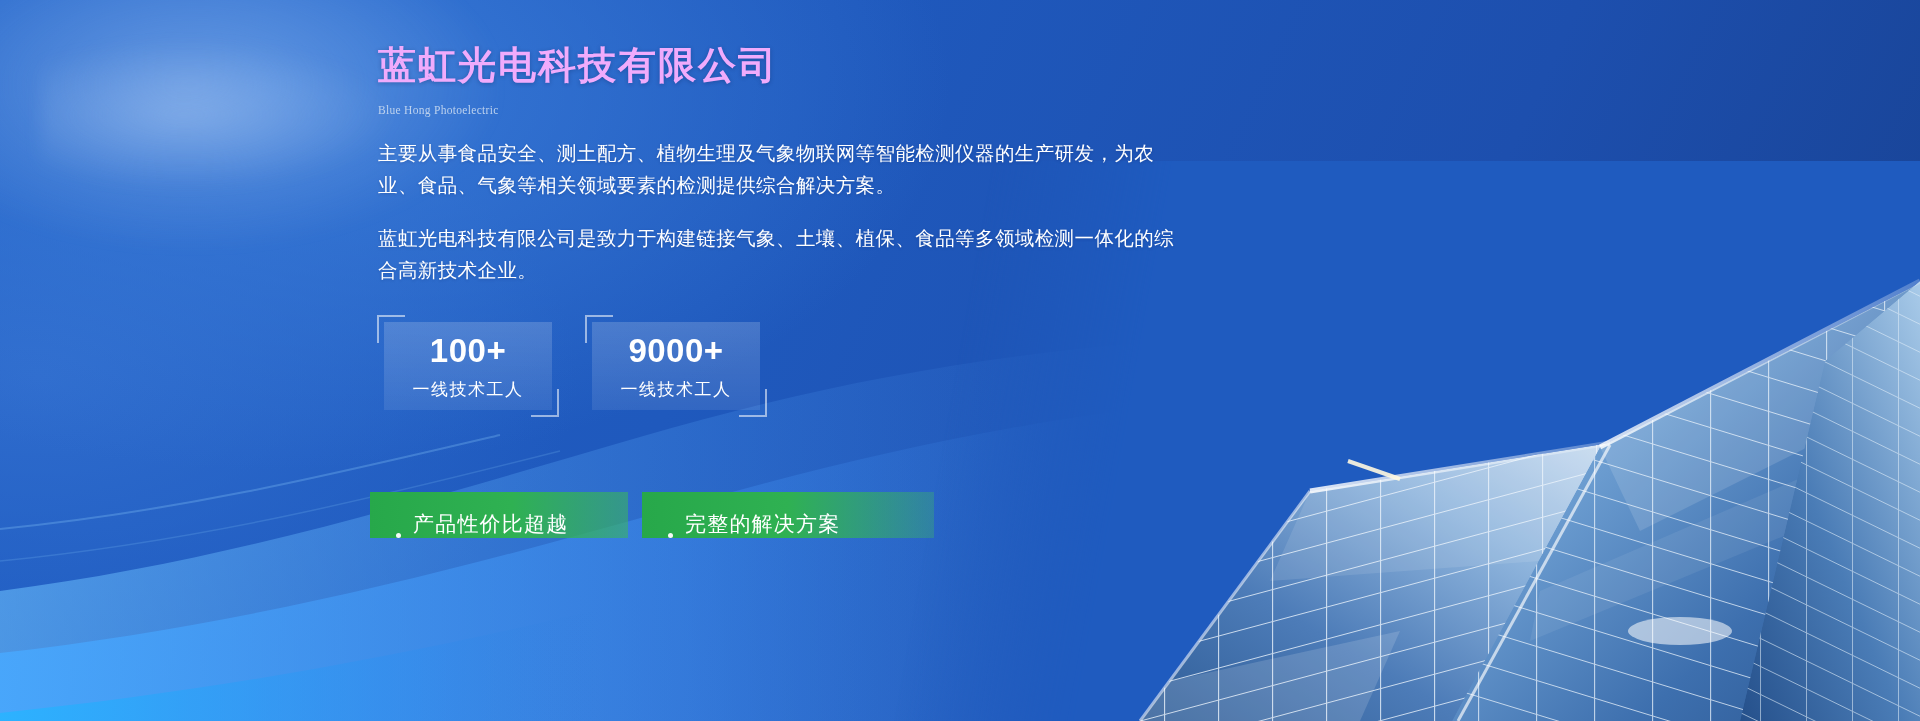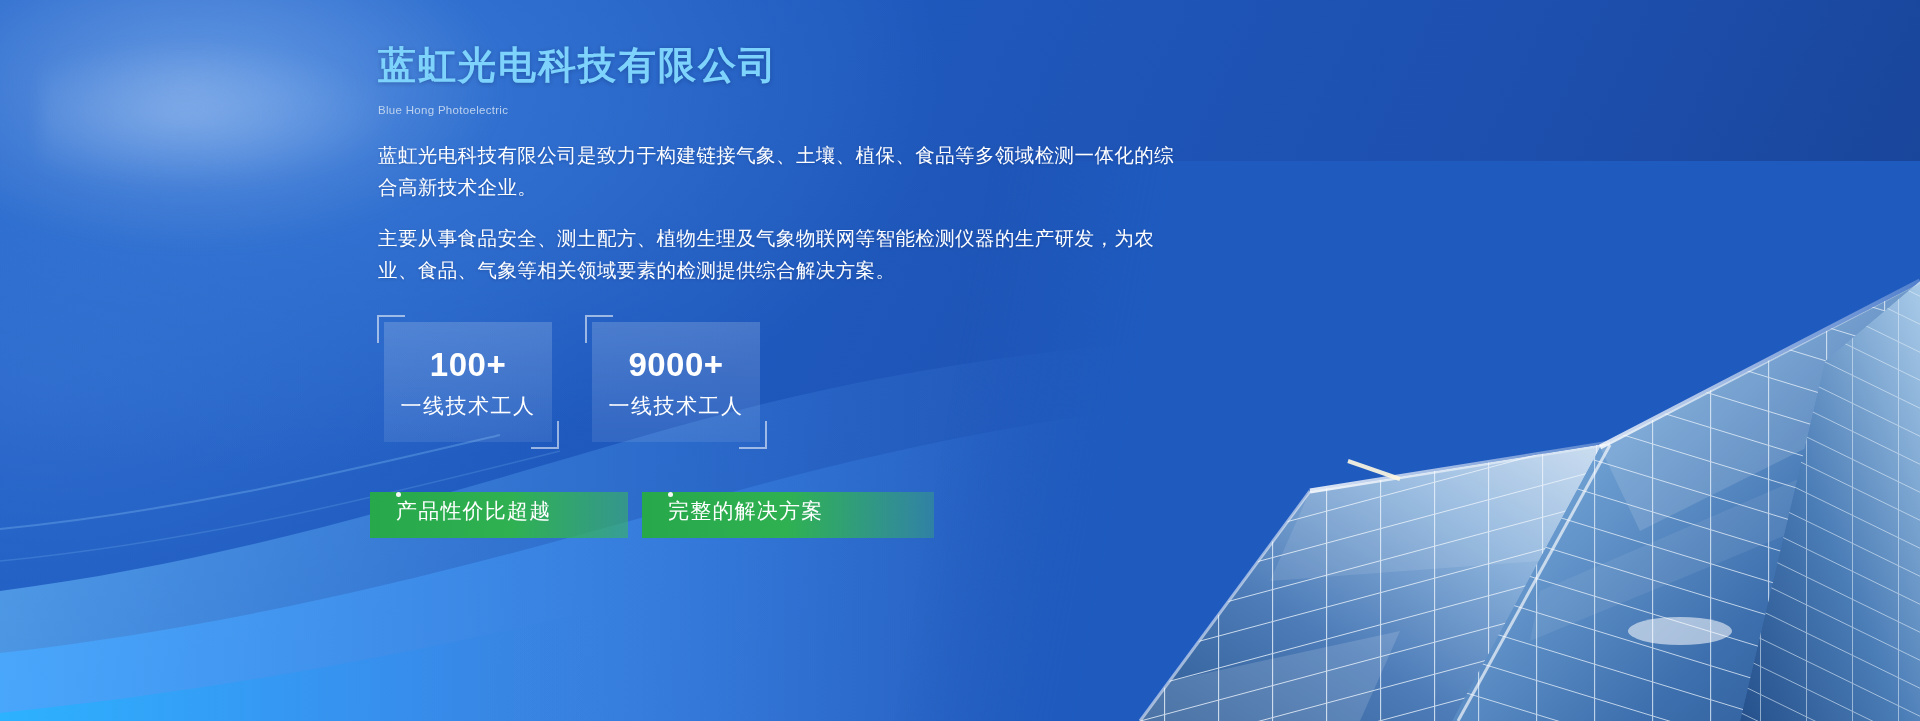--- a/index.html
+++ b/index.html
@@ -41,69 +41,69 @@
     overflow:hidden;
     -webkit-mask-image:linear-gradient(100deg, rgba(0,0,0,0) 0px, rgba(0,0,0,0) 150px, rgba(0,0,0,1) 330px, rgba(0,0,0,1) 100%);
             mask-image:linear-gradient(100deg, rgba(0,0,0,0) 0px, rgba(0,0,0,0) 150px, rgba(0,0,0,1) 330px, rgba(0,0,0,1) 100%);
   }
   .photo svg{ display:block; }
 
   
   .content{ position:absolute; left:378px; top:0; width:820px; }
 
   .title{
-    color:#7dd3fc; font-size:38px; font-weight:700; letter-spacing:2px;
+    color:#f0abfc; font-size:38px; font-weight:700; letter-spacing:2px;
     margin-top:42px; line-height:1.25;
     text-shadow:0 1px 4px rgba(0,20,70,.28);
   }
   .subtitle{
     color:#bdd2ee; font-size:11.5px; line-height:1.45; margin-top:12px;
-    letter-spacing:.3px; font-weight:400;
+    letter-spacing:.3px; font-weight:400;font-family:Liberation Serif, serif;
   }
   .para{
     color:#ffffff; font-size:19.5px; line-height:1.62; margin-top:22px;
     letter-spacing:.4px; max-width:800px;
     text-shadow:0 1px 3px rgba(0,25,80,.22);
   }
   .para.p2{ margin-top:20px; }
 
   
   .stats{ display:flex; gap:40px; margin-top:36px; margin-left:6px; }
   .stat{
-    position:relative; width:168px; height:120px;
+    position:relative; width:168px; height:88px;
     background:linear-gradient(180deg, rgba(255,255,255,.175) 0%, rgba(255,255,255,.085) 100%);
     display:flex; flex-direction:column; align-items:center; justify-content:center;
   }
   .stat .num{
     color:#fff; font-size:33px; font-weight:700; letter-spacing:.5px; line-height:1;
   }
   .stat .lab{
-    color:#fff; font-size:21px; margin-top:14px; letter-spacing:1.5px; line-height:1;
+    color:#fff; font-size:17px; margin-top:14px; letter-spacing:1.5px; line-height:1;
   }
   
   .stat::before,.stat::after{
     content:""; position:absolute; width:26px; height:26px; pointer-events:none;
   }
   .stat::before{
     left:-7px; top:-7px;
     border-left:2px solid rgba(255,255,255,.55);
     border-top:2px solid rgba(255,255,255,.55);
   }
   .stat::after{
     right:-7px; bottom:-7px;
     border-right:2px solid rgba(255,255,255,.55);
     border-bottom:2px solid rgba(255,255,255,.55);
   }
 
   
   .tags{ position:absolute; left:370px; top:492px; display:flex; }
   .tag{
-    height:46px; display:flex; align-items:flex-start;
+    height:46px; display:flex; align-items:flex-end;
     padding:0 30px 0 26px; color:#fff; font-size:21px; letter-spacing:1.2px;
-    font-weight:500; position:relative;flex-direction:column;
+    font-weight:500; position:relative;
   }
   .tag.t1{
     width:258px;
     background:linear-gradient(90deg,#27a84a 0%,#2fb152 55%,rgba(58,183,90,.55) 100%);
   }
   .tag.t2{
     width:292px; margin-left:14px;
     background:linear-gradient(90deg,#27a84a 0%,#2fb152 50%,rgba(64,188,96,.32) 100%);
   }
   .tag .dot{
@@ -230,23 +230,23 @@
   </div>
 
   <div class="content">
 
     <h1 class="title">蓝虹光电科技有限公司</h1>
 
     <div class="subtitle">
       <div>Blue Hong Photoelectric</div>
     </div>
 
+    <p class="para p2">主要从事食品安全、测土配方、植物生理及气象物联网等智能检测仪器的生产研发，为农业、食品、气象等相关领域要素的检测提供综合解决方案。</p>
+
     <p class="para p1">蓝虹光电科技有限公司是致力于构建链接气象、土壤、植保、食品等多领域检测一体化的综合高新技术企业。</p>
-
-    <p class="para p2">主要从事食品安全、测土配方、植物生理及气象物联网等智能检测仪器的生产研发，为农业、食品、气象等相关领域要素的检测提供综合解决方案。</p>
 
     <div class="stats">
       <div class="stat">
         <div class="num">100+</div>
         <div class="lab">一线技术工人</div>
       </div>
       <div class="stat">
         <div class="num">9000+</div>
         <div class="lab">一线技术工人</div>
       </div>

